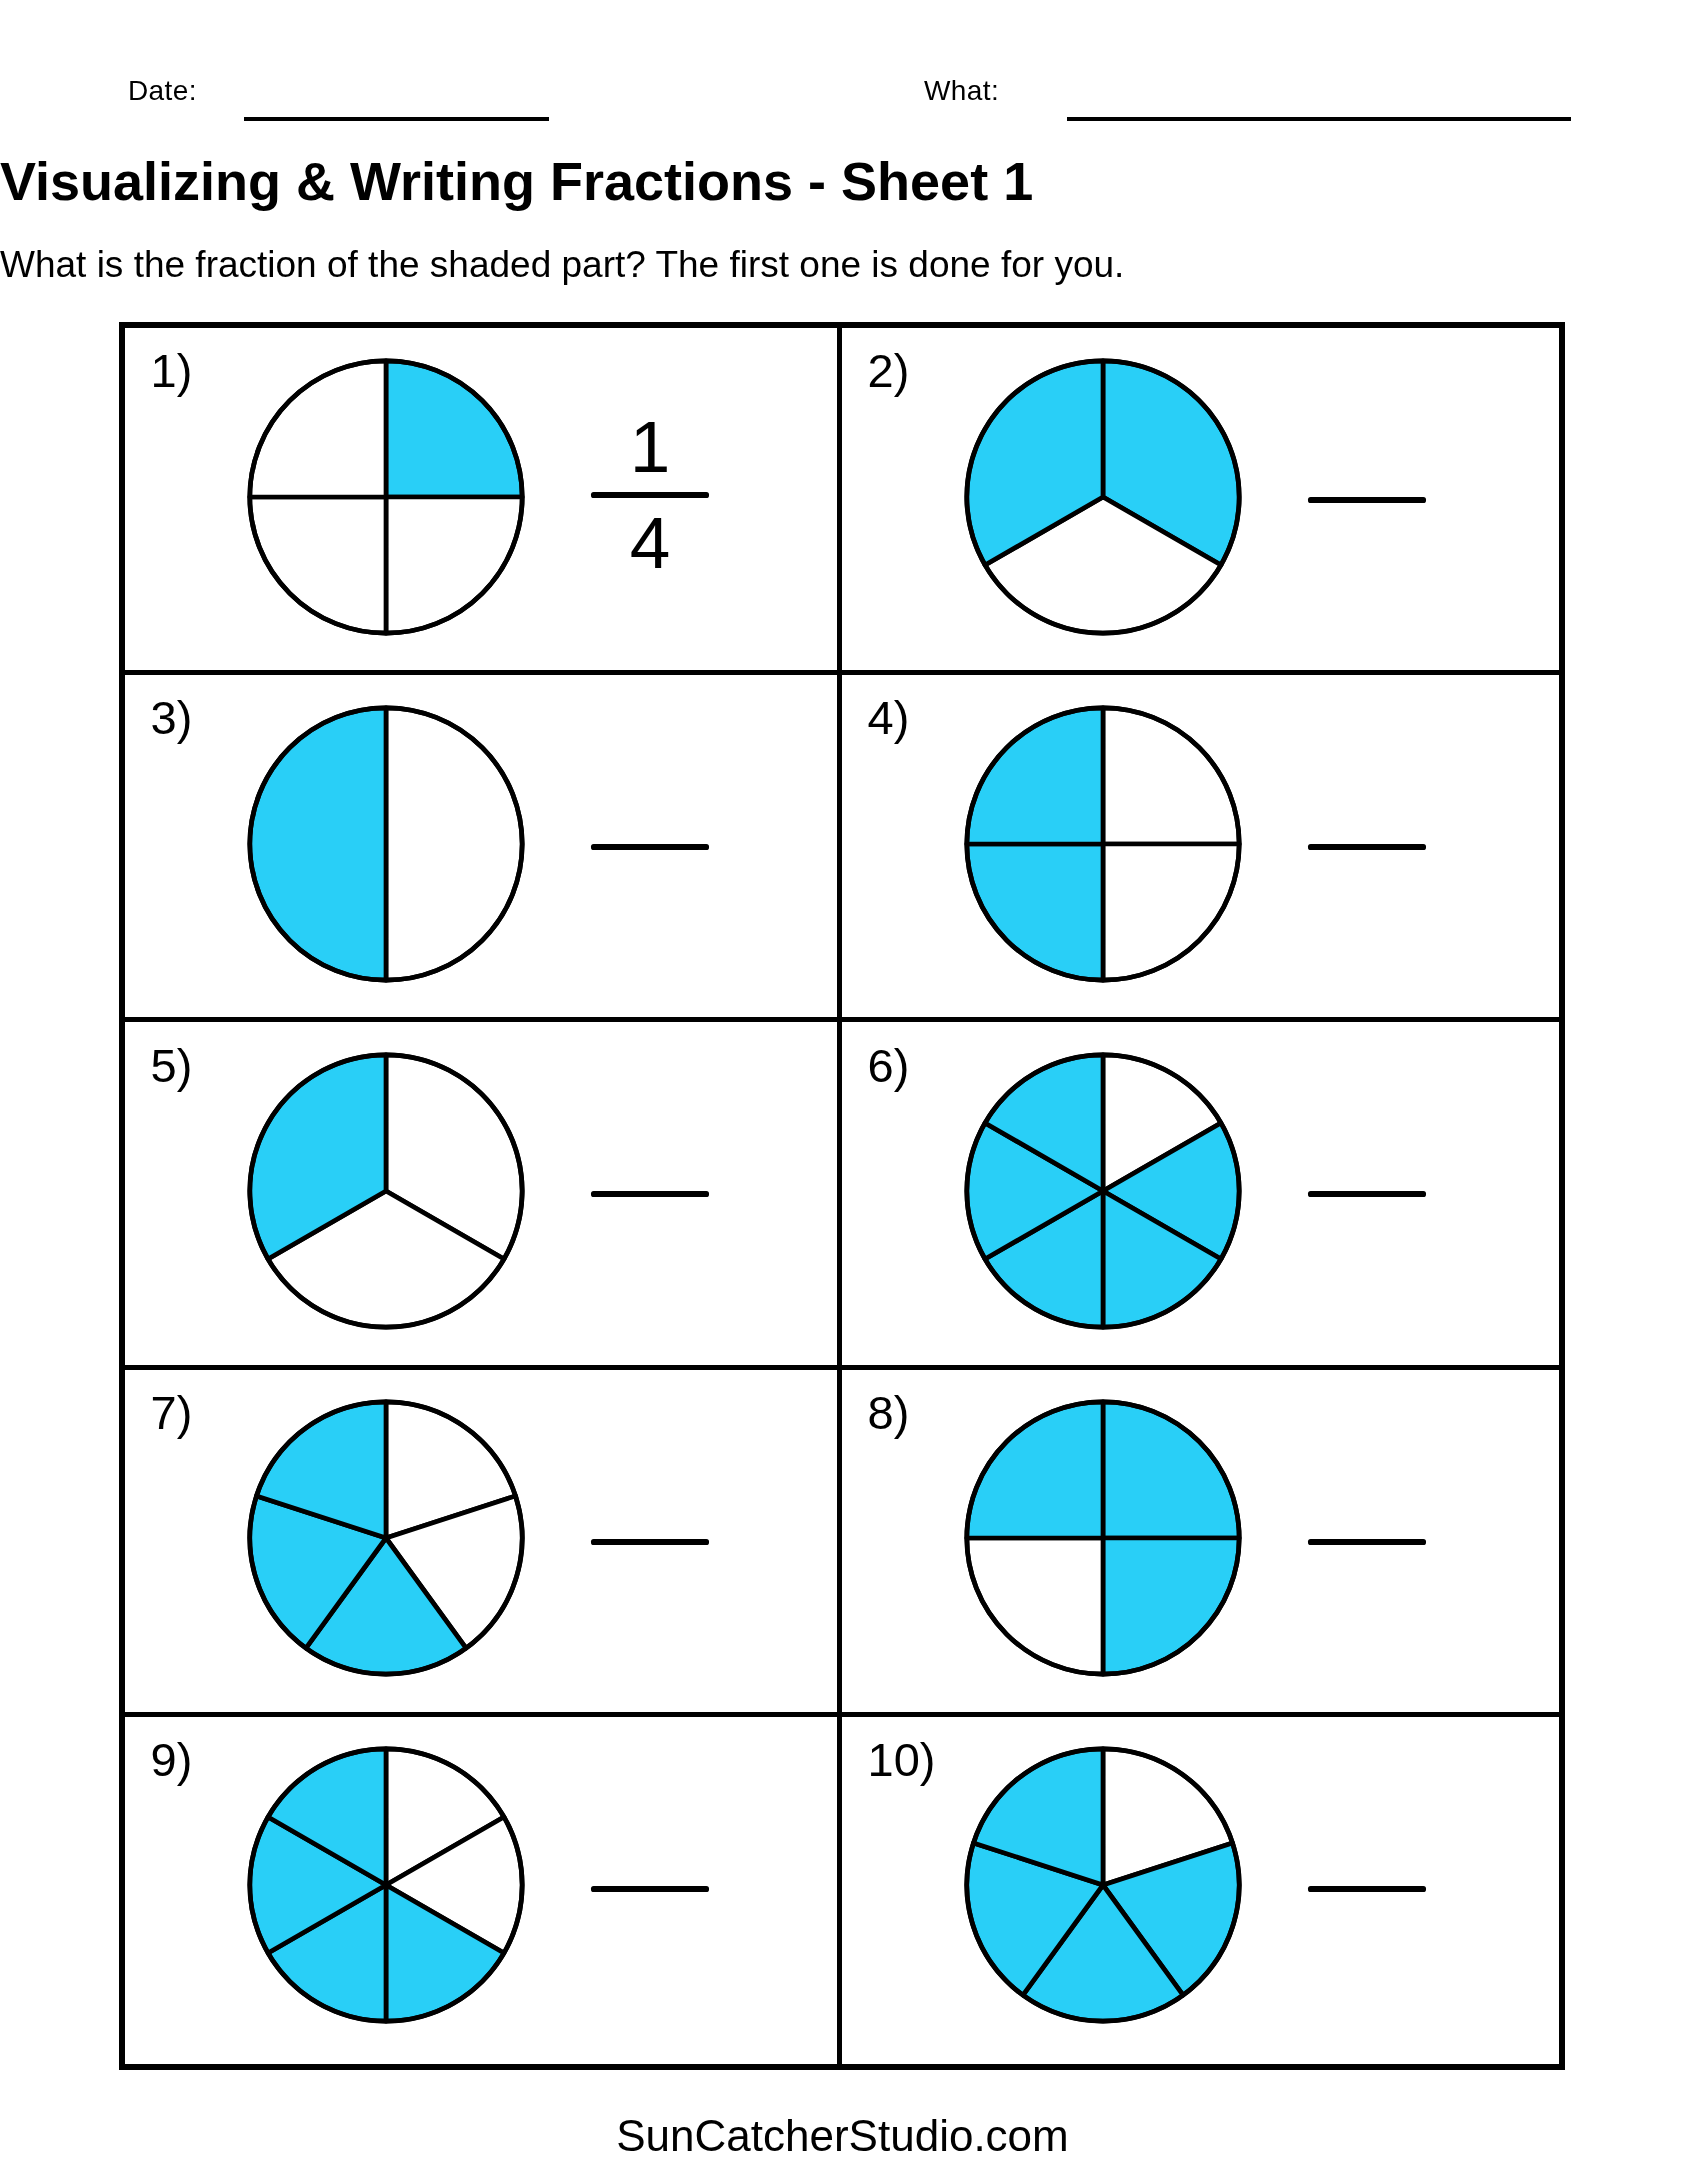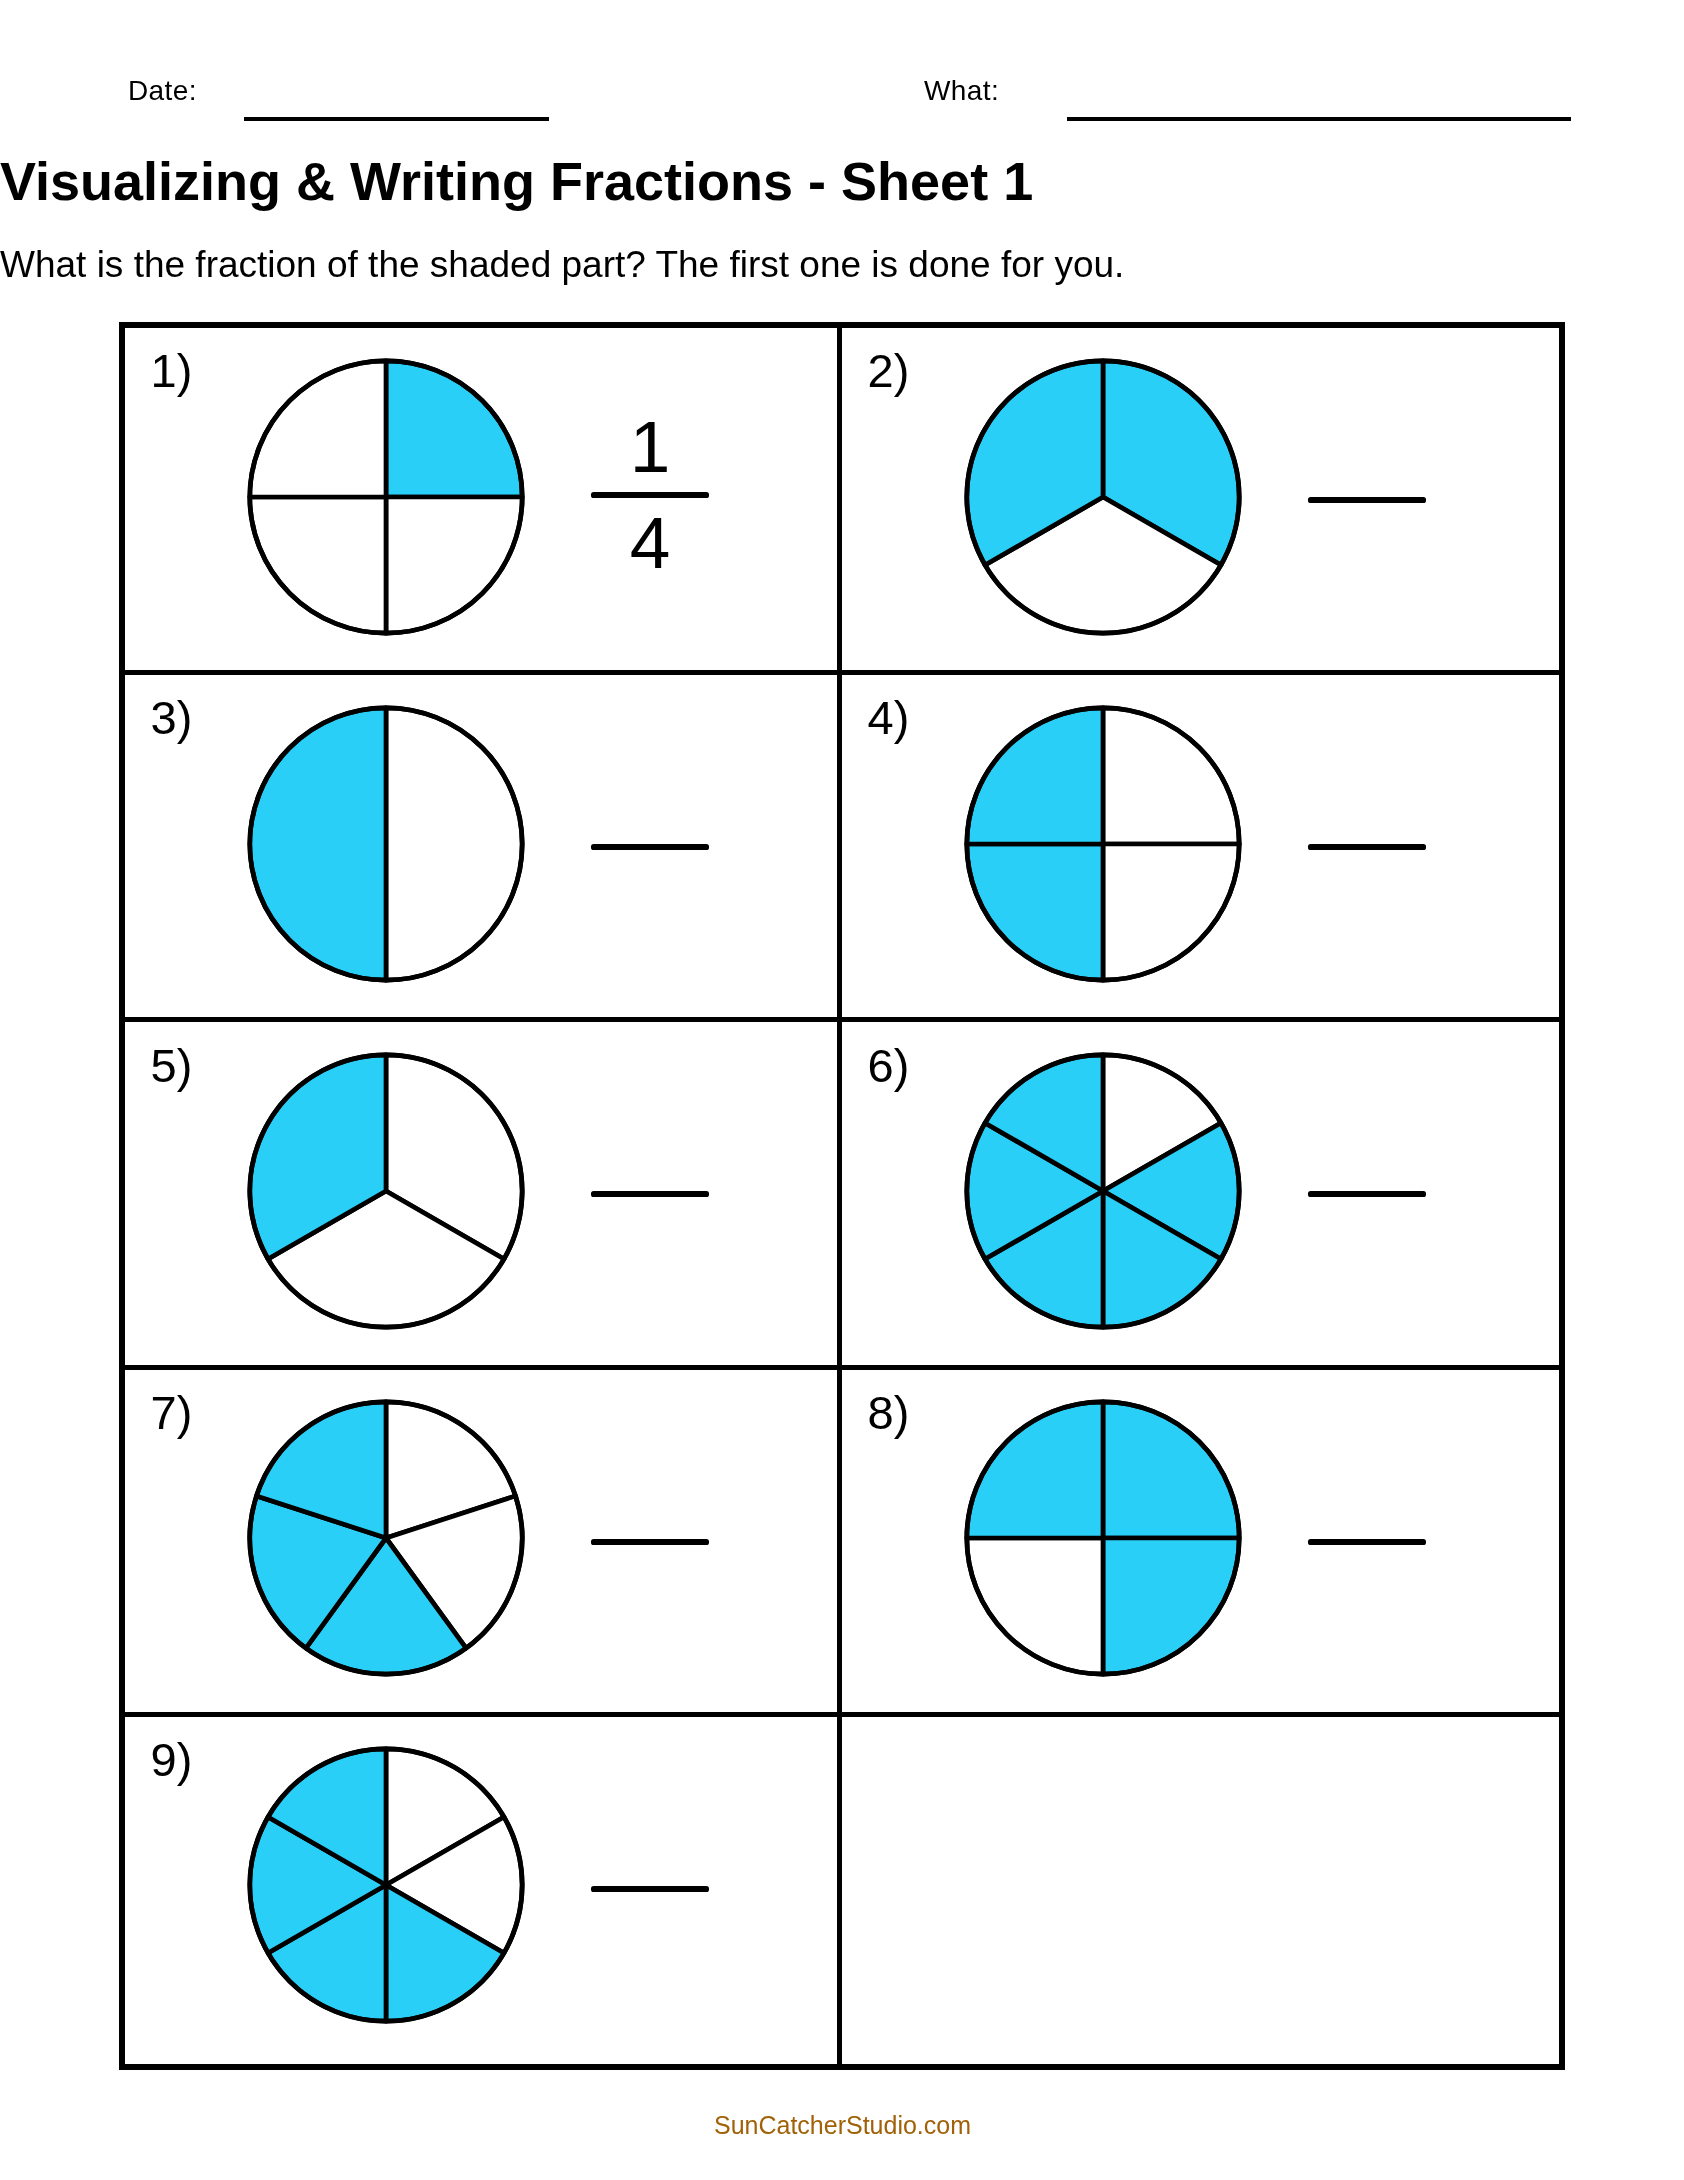--- a/index.html
+++ b/index.html
@@ -44,21 +44,21 @@
     width:118px; height:6px; background:#000; border-radius:2.6px;
   }
   .fraction {
     position:absolute; left:466px; top:82px; width:118px;
     text-align:center; font-size:73px; line-height:1.0;
   }
   .frac-bar { width:118px; height:6px; background:#000; margin:8.5px auto; border-radius:2.6px; }
 
   #footer-text {
     position:absolute; top:2111px; left:0; width:100%;
-    text-align:center; font-size:25px; color:#a16207;
+    text-align:center; font-size:44px; color:#000000;
   }
 </style>
 </head>
 <body>
 
 <div>
 
   <span id="date-label" class="hdr-label">Date:</span>
   <div id="date-line" class="hdr-line"></div>
 
@@ -166,18 +166,30 @@
           <path d="M 168 168 L 168 8 A 160 160 0 0 1 306.56 88 Z" fill="#FFFFFF" stroke="#000000" stroke-width="5.5" stroke-linejoin="round"></path>
           <path d="M 168 168 L 306.56 88 A 160 160 0 0 1 306.56 248 Z" fill="#FFFFFF" stroke="#000000" stroke-width="5.5" stroke-linejoin="round"></path>
           <path d="M 168 168 L 306.56 248 A 160 160 0 0 1 168 328 Z" fill="#29CFF7" stroke="#000000" stroke-width="5.5" stroke-linejoin="round"></path>
           <path d="M 168 168 L 168 328 A 160 160 0 0 1 29.44 248 Z" fill="#29CFF7" stroke="#000000" stroke-width="5.5" stroke-linejoin="round"></path>
           <path d="M 168 168 L 29.44 248 A 160 160 0 0 1 29.44 88 Z" fill="#29CFF7" stroke="#000000" stroke-width="5.5" stroke-linejoin="round"></path>
           <path d="M 168 168 L 29.44 88 A 160 160 0 0 1 168 8 Z" fill="#29CFF7" stroke="#000000" stroke-width="5.5" stroke-linejoin="round"></path>
           <circle cx="168" cy="168" r="160" fill="none" stroke="#000000" stroke-width="5.5"></circle>
         </svg>
         <div class="answer-line"></div>
       </div>
+      <div class="cell">
+        <div class="plabel">10)</div>
+        <svg width="286" height="286" viewBox="0 0 336 336" class="pie">
+          <path d="M 168 168 L 168 8 A 160 160 0 0 1 320.17 118.56 Z" fill="#FFFFFF" stroke="#000000" stroke-width="5.5" stroke-linejoin="round"></path>
+          <path d="M 168 168 L 320.17 118.56 A 160 160 0 0 1 262.05 297.44 Z" fill="#29CFF7" stroke="#000000" stroke-width="5.5" stroke-linejoin="round"></path>
+          <path d="M 168 168 L 262.05 297.44 A 160 160 0 0 1 73.95 297.44 Z" fill="#29CFF7" stroke="#000000" stroke-width="5.5" stroke-linejoin="round"></path>
+          <path d="M 168 168 L 73.95 297.44 A 160 160 0 0 1 15.83 118.56 Z" fill="#29CFF7" stroke="#000000" stroke-width="5.5" stroke-linejoin="round"></path>
+          <path d="M 168 168 L 15.83 118.56 A 160 160 0 0 1 168 8 Z" fill="#29CFF7" stroke="#000000" stroke-width="5.5" stroke-linejoin="round"></path>
+          <circle cx="168" cy="168" r="160" fill="none" stroke="#000000" stroke-width="5.5"></circle>
+        </svg>
+        <div class="answer-line"></div>
+      </div>
     </div>
 
   <div id="footer-text">SunCatcherStudio.com</div>
 
 </div>
 
 
 </body></html>

